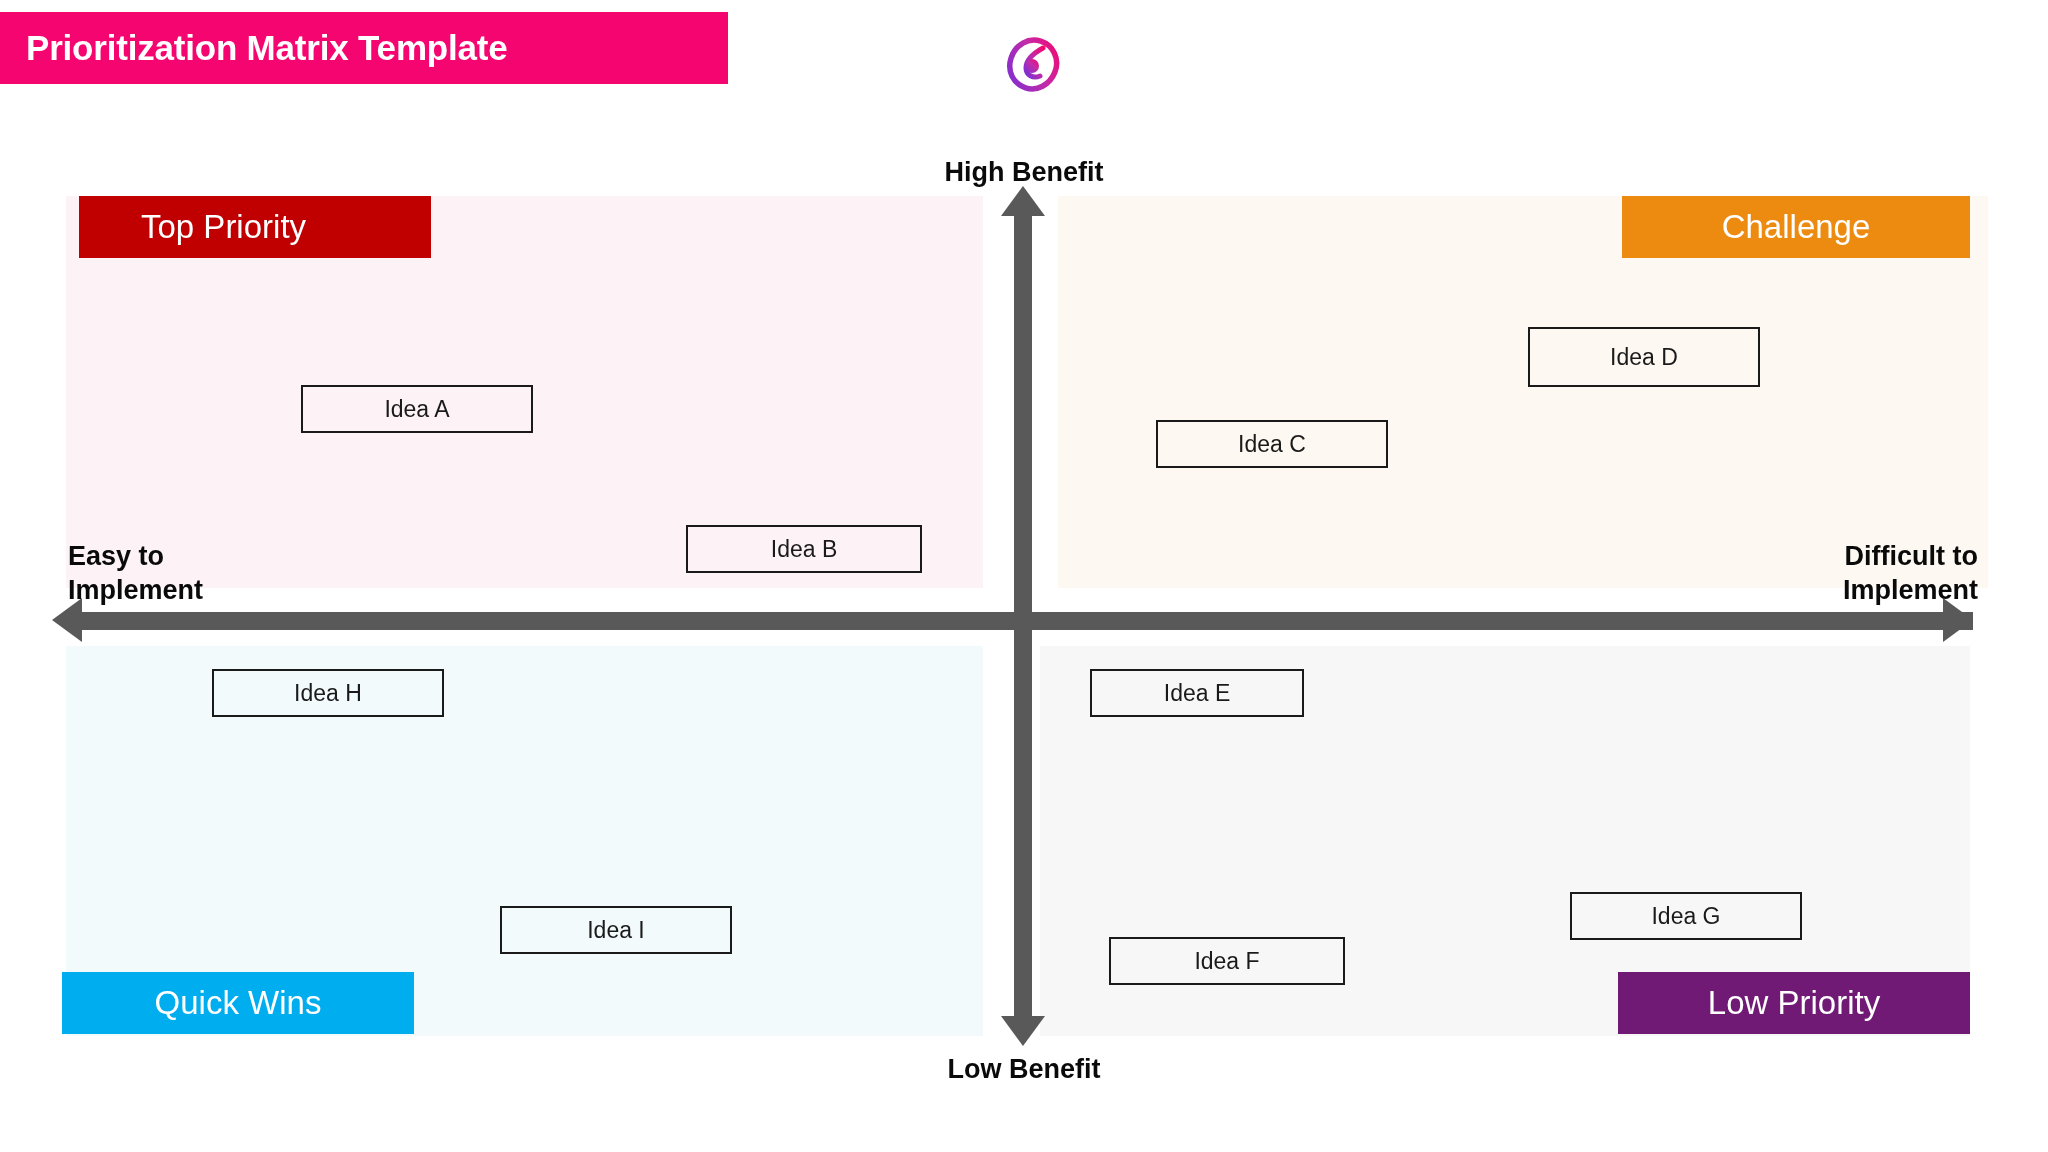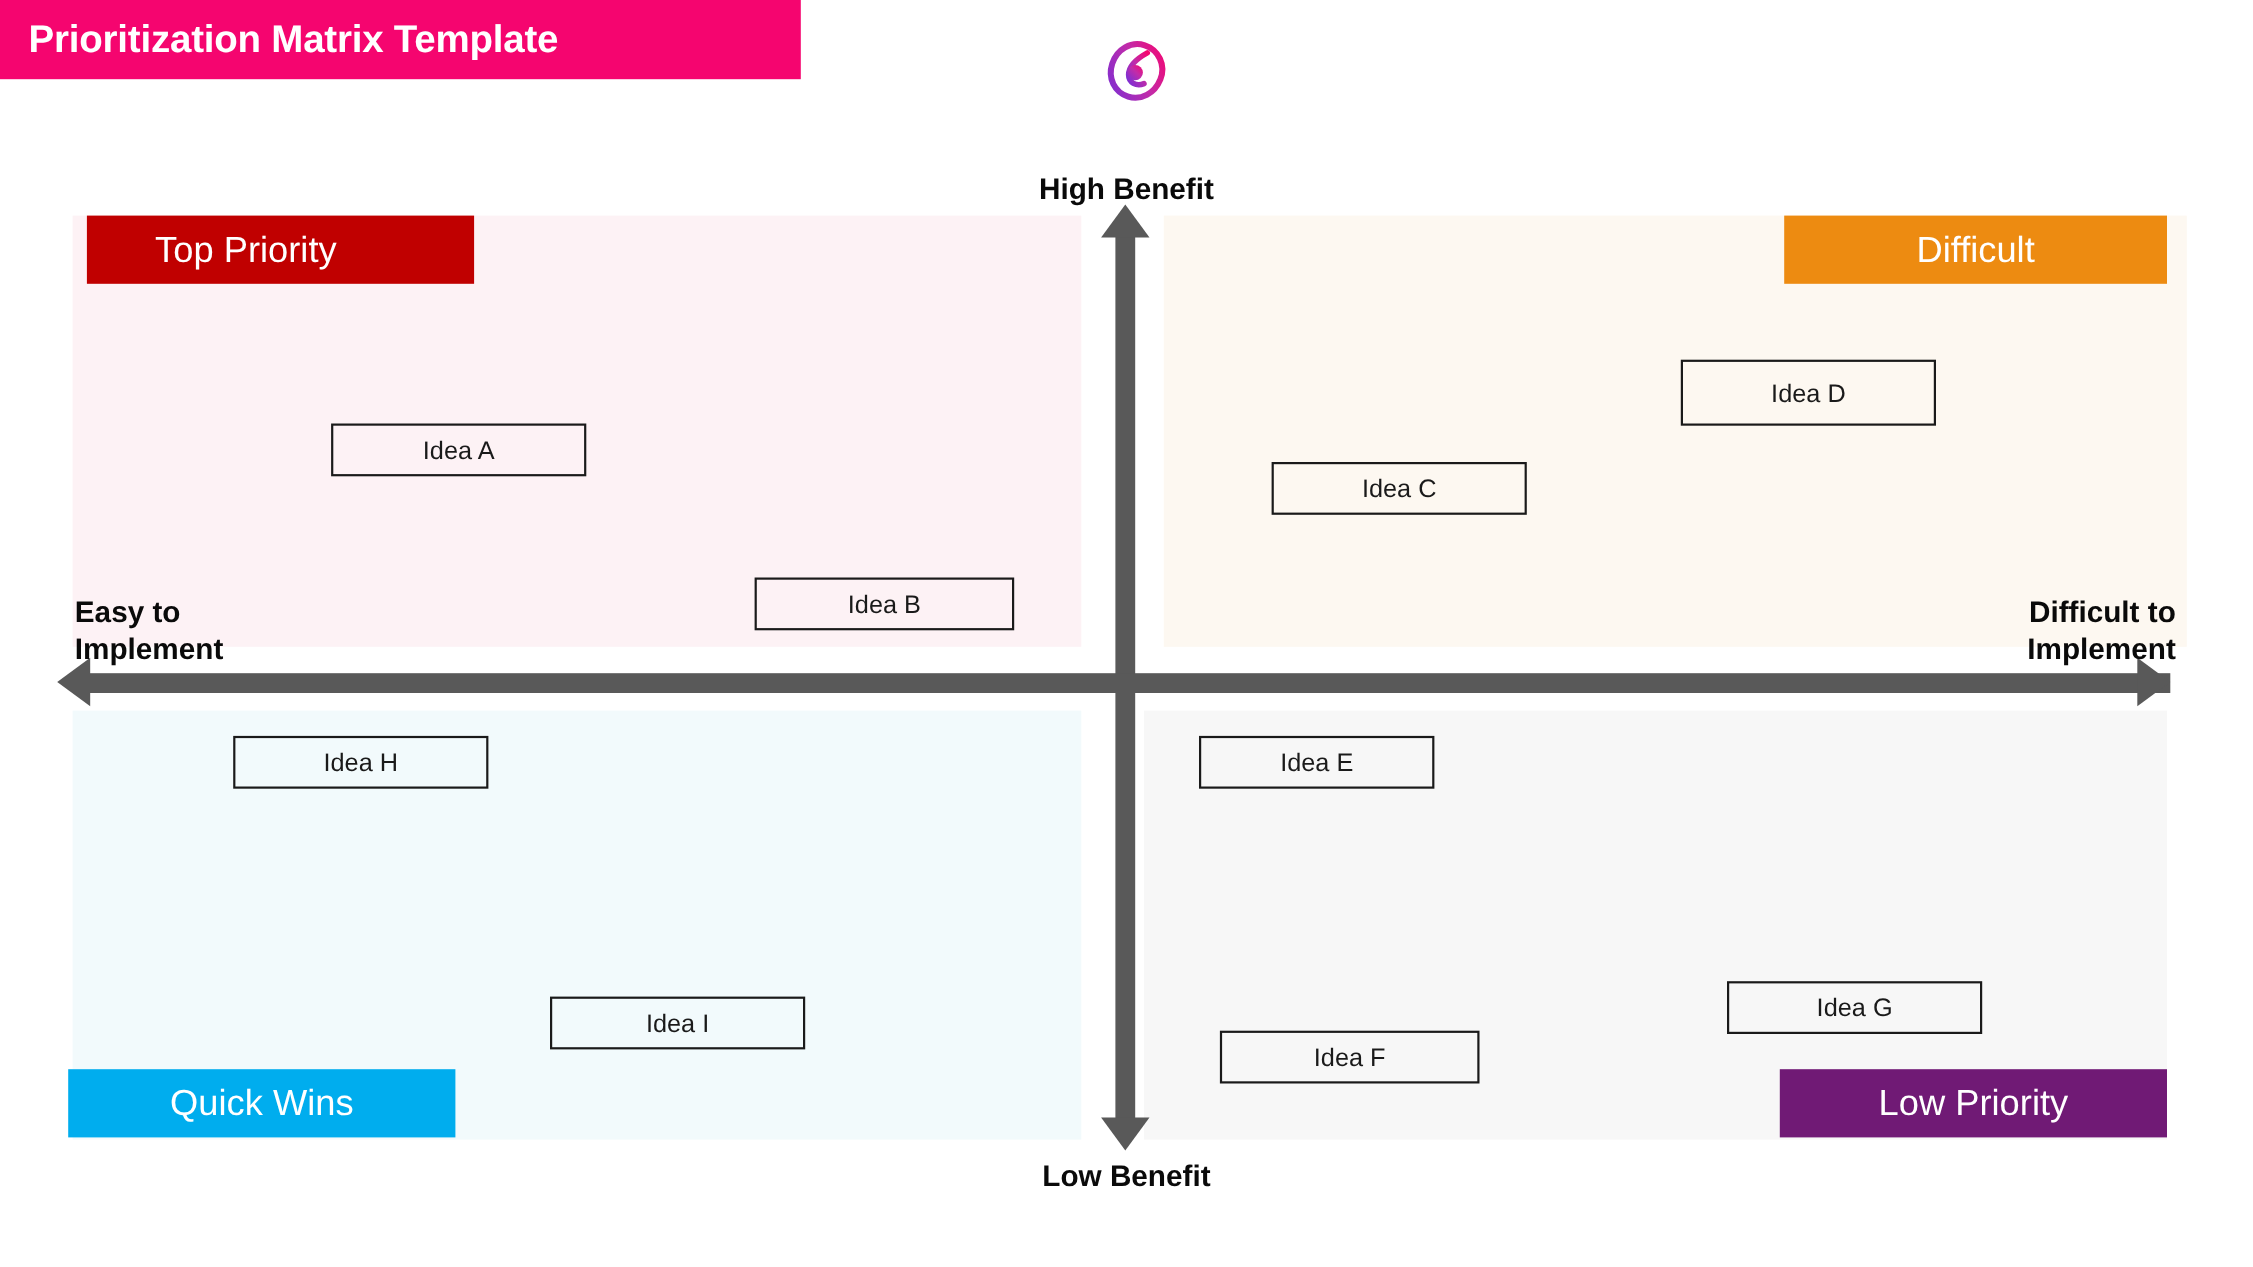--- a/index.html
+++ b/index.html
@@ -13,21 +13,21 @@
     position: relative;
     overflow: hidden;
     font-family: "Liberation Sans", sans-serif;
     -webkit-font-smoothing: antialiased;
   }
 
   
   #title-banner {
     position: absolute;
     left: 0;
-    top: 0;
+    top: 12px;
     width: 728px;
     height: 72px;
     background: #F5056F;
     display: flex;
     align-items: center;
   }
   #title-banner .title-text {
     color: #ffffff;
     font-size: 35px;
     font-weight: bold;
@@ -218,21 +218,21 @@
 
   <div class="quadrant" id="quad-top-left" style="background: rgb(253, 242, 245);"></div>
   <div class="quadrant" id="quad-top-right" style="background: rgb(253, 248, 241);"></div>
   <div class="quadrant" id="quad-bottom-left" style="background: rgb(242, 250, 252);"></div>
   <div class="quadrant" id="quad-bottom-right" style="background: rgb(247, 247, 247);"></div>
 
   <div class="quad-chip" id="chip-top-priority" style="background: rgb(192, 0, 0);">
     <span>Top Priority</span>
   </div>
   <div class="quad-chip" id="chip-challenge" style="background: rgb(237, 139, 17);">
-    <span>Difficult</span>
+    <span>Challenge</span>
   </div>
   <div class="quad-chip" id="chip-quick-wins" style="background: rgb(0, 173, 238);">
     <span>Quick Wins</span>
   </div>
   <div class="quad-chip" id="chip-low-priority" style="background: #701a75;">
     <span>Low Priority</span>
   </div>
 
   <div class="axis-line" id="axis-vertical-line" style="background: rgb(89, 89, 89);"></div>
   <div class="axis-line" id="axis-horizontal-line" style="background: rgb(89, 89, 89);"></div>

